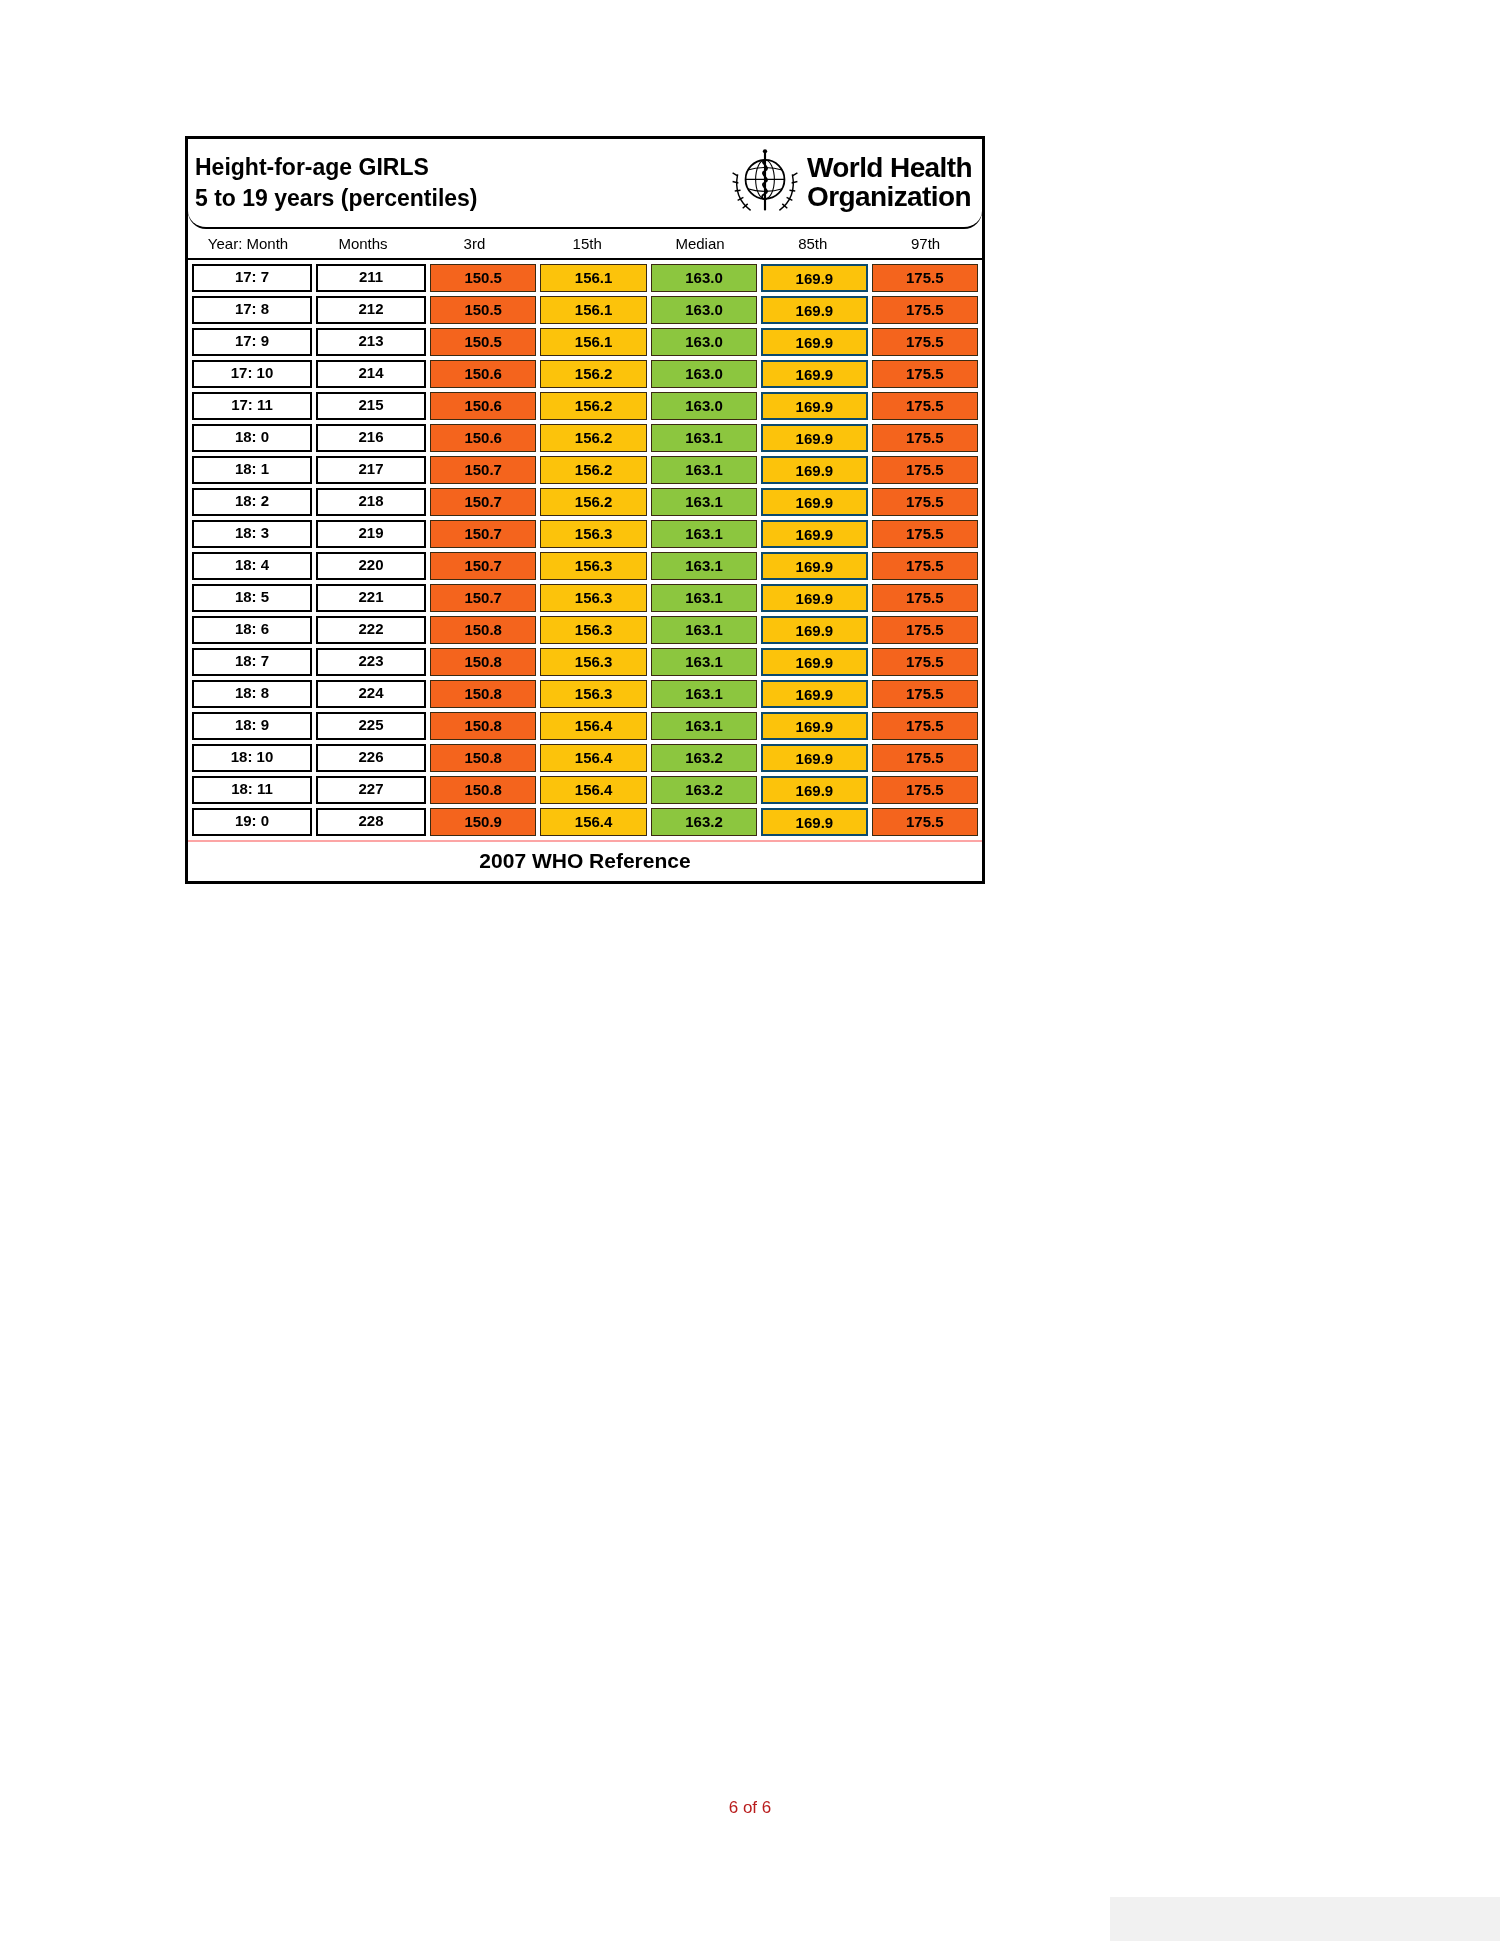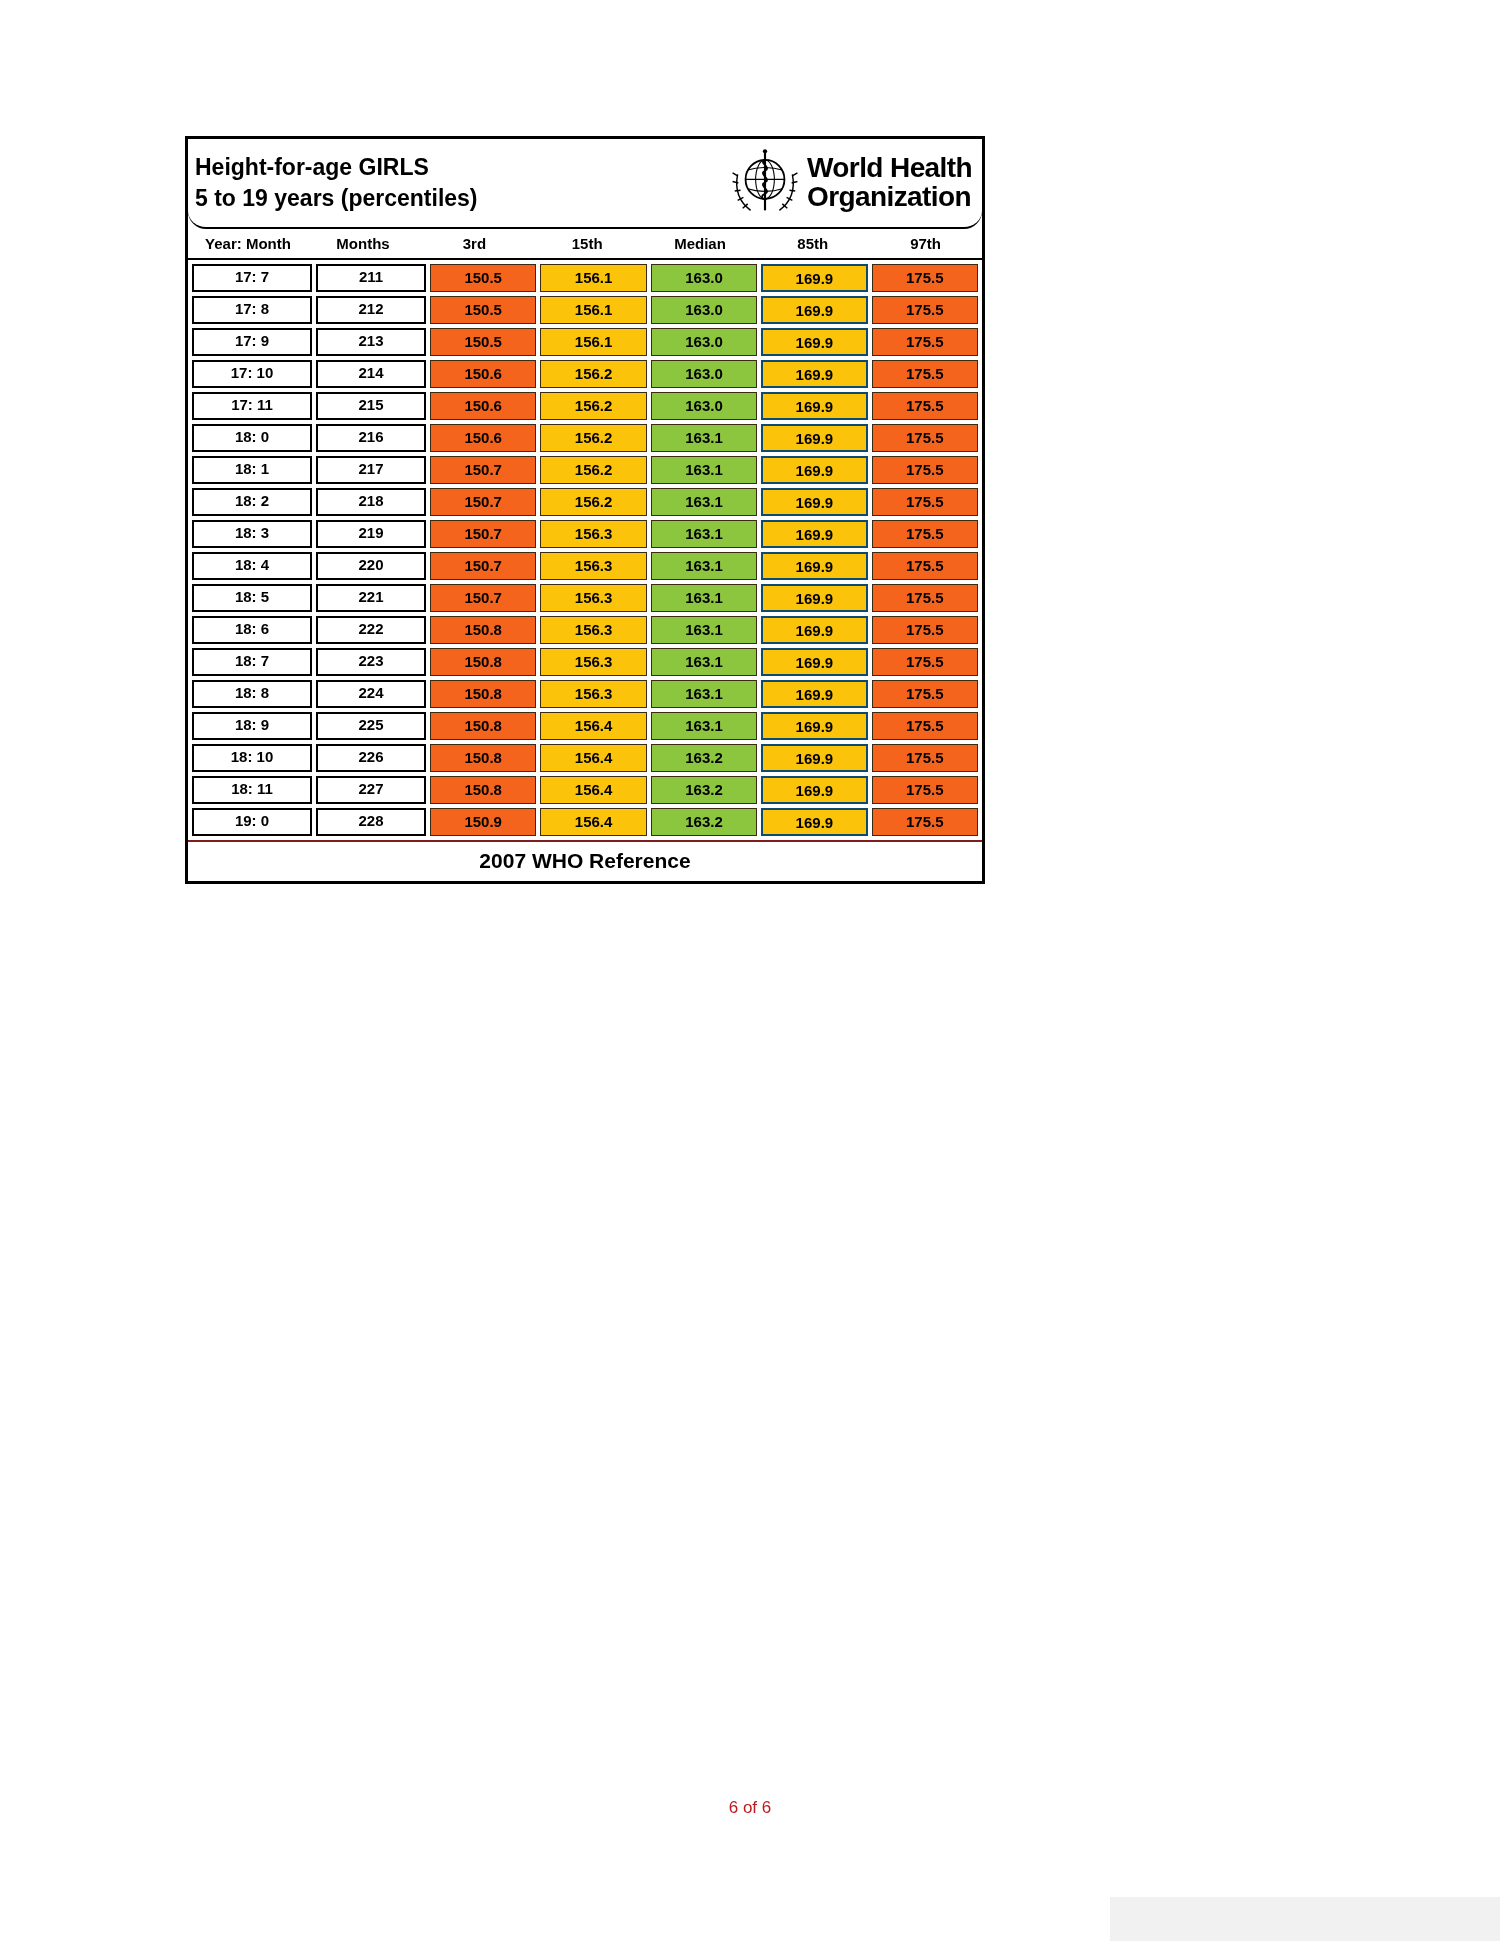--- a/index.html
+++ b/index.html
@@ -48,21 +48,21 @@
   .who-name {
     font-weight: bold;
     font-size: 28px;
     line-height: 1.02;
     letter-spacing: -0.6px;
   }
   .col-headers {
     display: grid;
     grid-template-columns: 120px 110px repeat(5, 1fr);
     border-bottom: 2px solid #000;
-    font-weight: bold;
+    font-weight: normal;
     font-size: 15px;
     text-align: center;
     padding: 6px 0;
     align-items: center;
   }
   .grid {
     display: grid;
     grid-template-columns: 120px 110px repeat(5, 1fr);
     gap: 4px;
     padding: 4px;
@@ -80,21 +80,21 @@
     background: #ffffff;
     border: 2px solid #000;
     padding: 1px 0;
   }
   .cell.p3   { background: var(--c-p3);     border: 1px solid #3a2a12; }
   .cell.p15  { background: var(--c-p15);    border: 1px solid #3a2a12; }
   .cell.median { background: var(--c-median); border: 1px solid #3a2a12; }
   .cell.p85  { background: var(--c-p85);    border: 2px solid #0c4a6e; }
   .cell.p97  { background: var(--c-p97);    border: 1px solid #3a2a12; }
   .box-footer {
-    border-top: 2px solid #7f1d1d;
+    border-top: 2px solid #fca5a5;
     text-align: center;
     font-weight: bold;
     font-size: 21px;
     padding: 7px 0 8px 0;
   }
   .page-number {
     position: absolute;
     left: 0;
     right: 0;
     top: 1798px;

